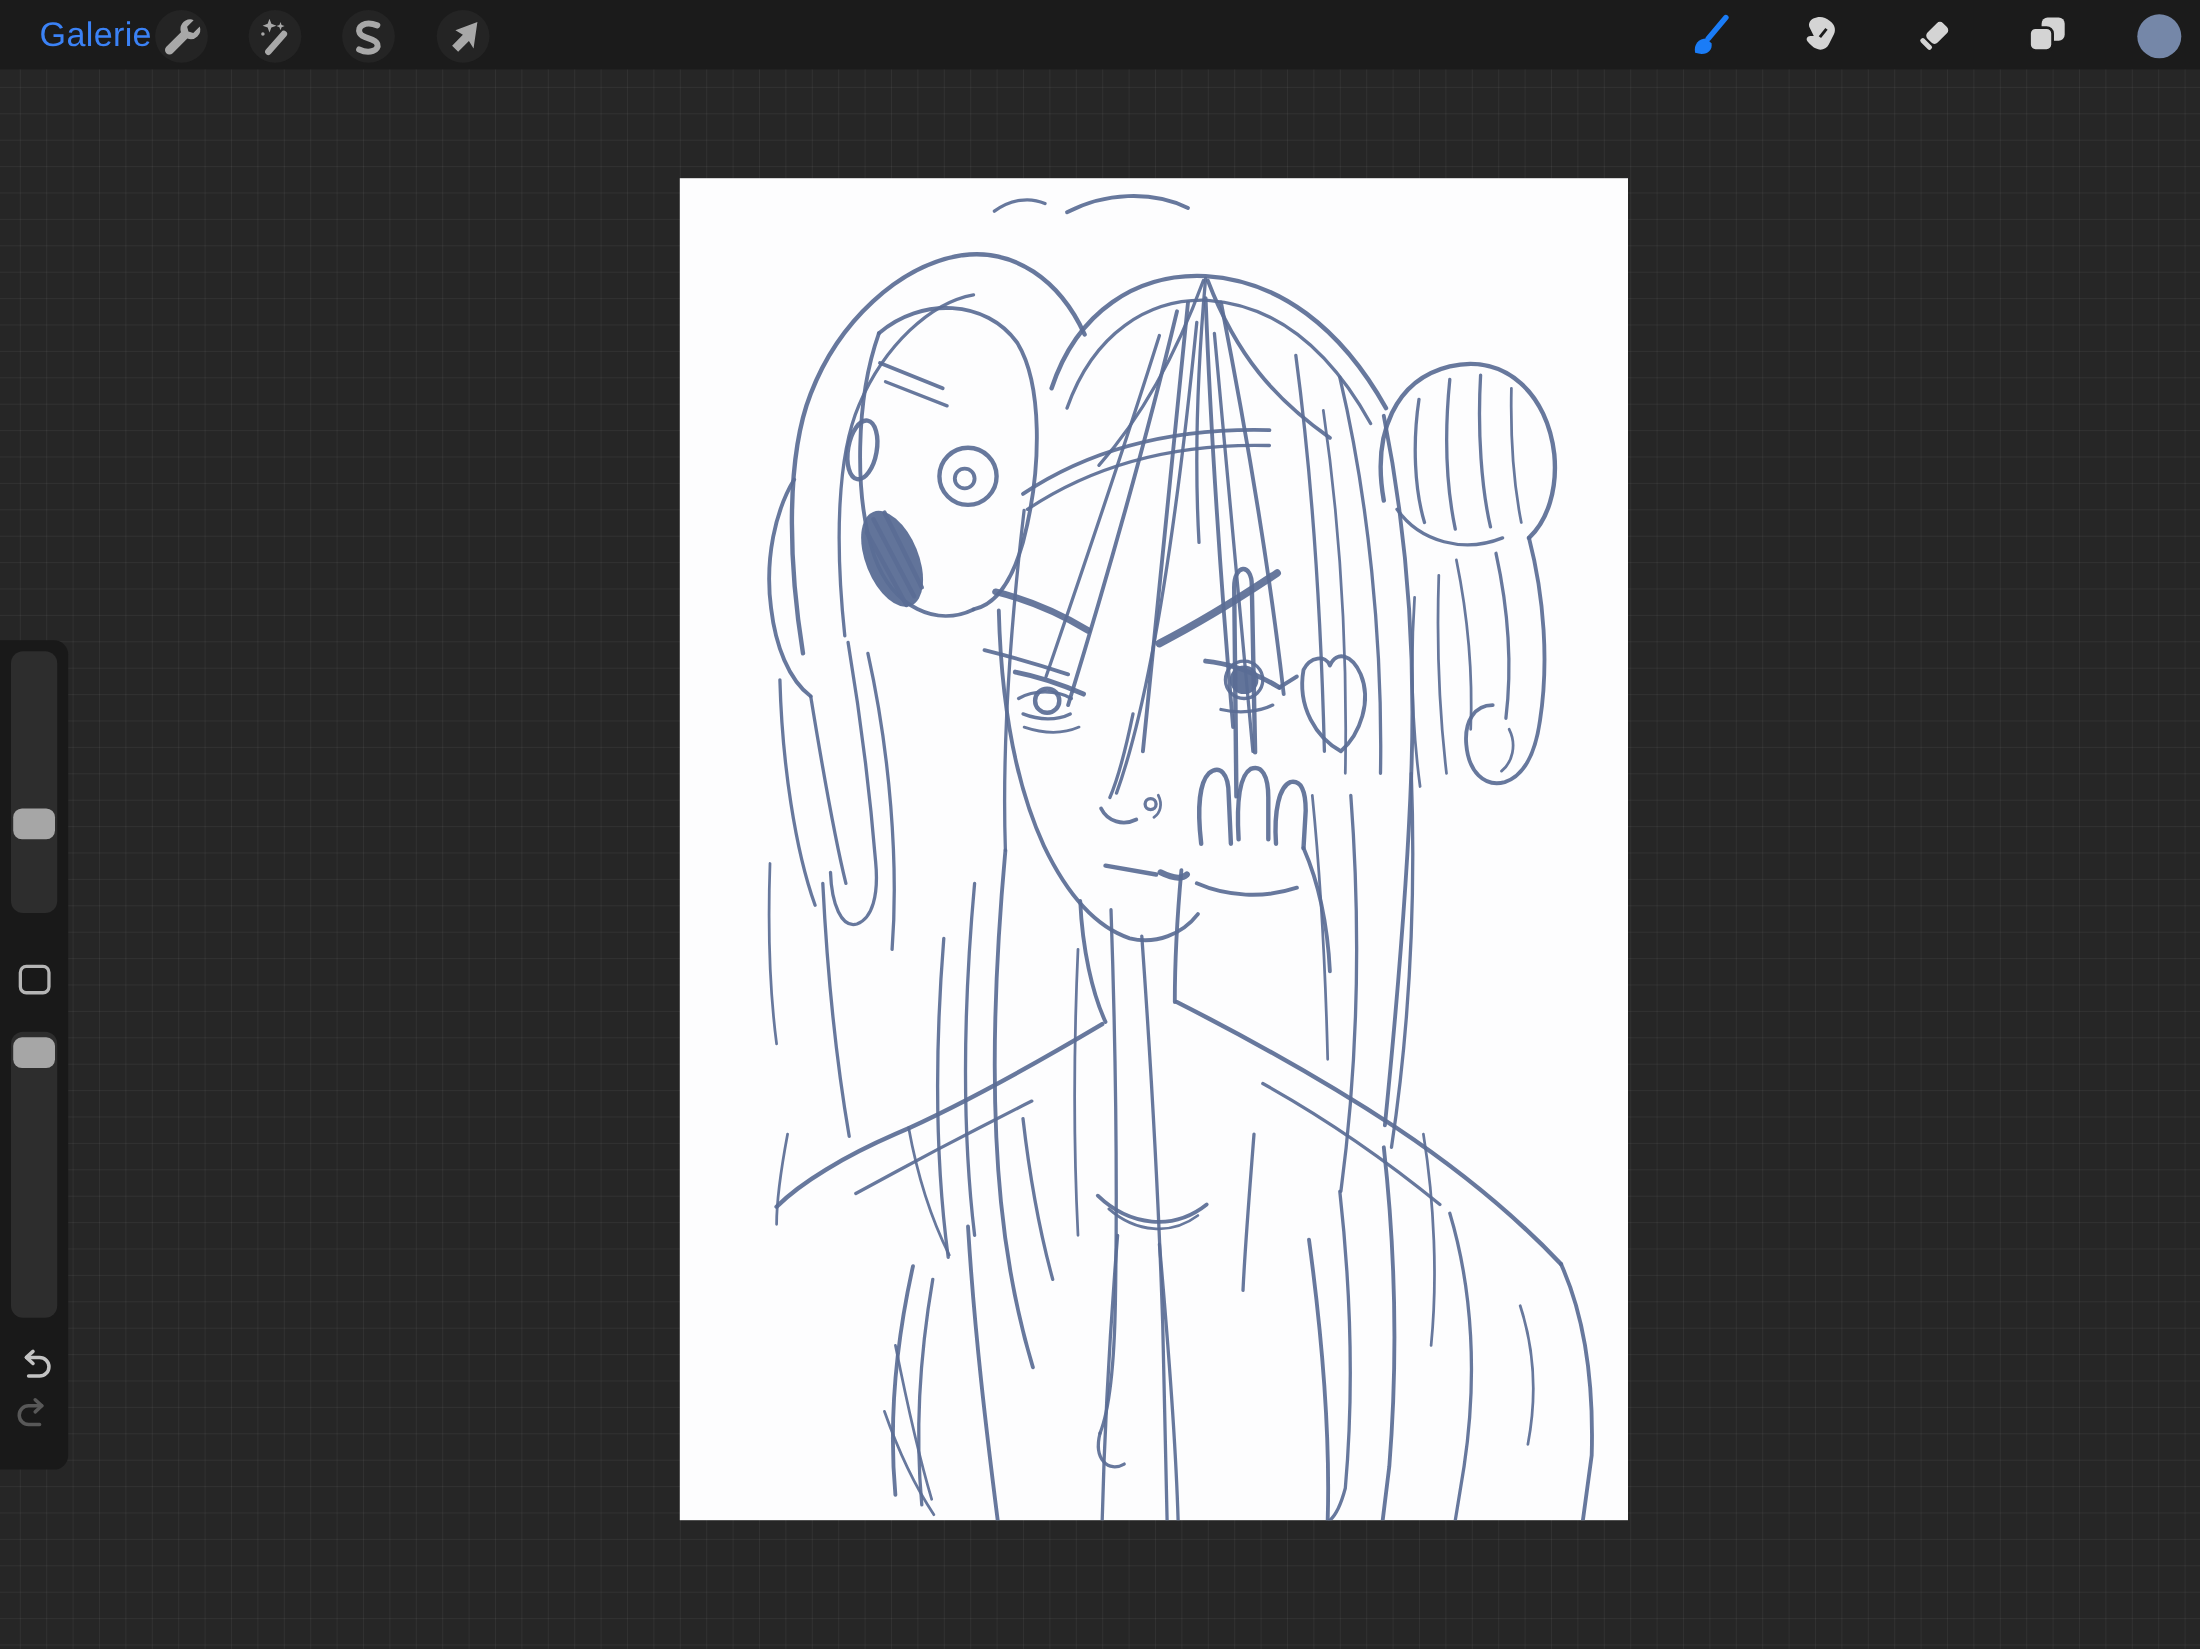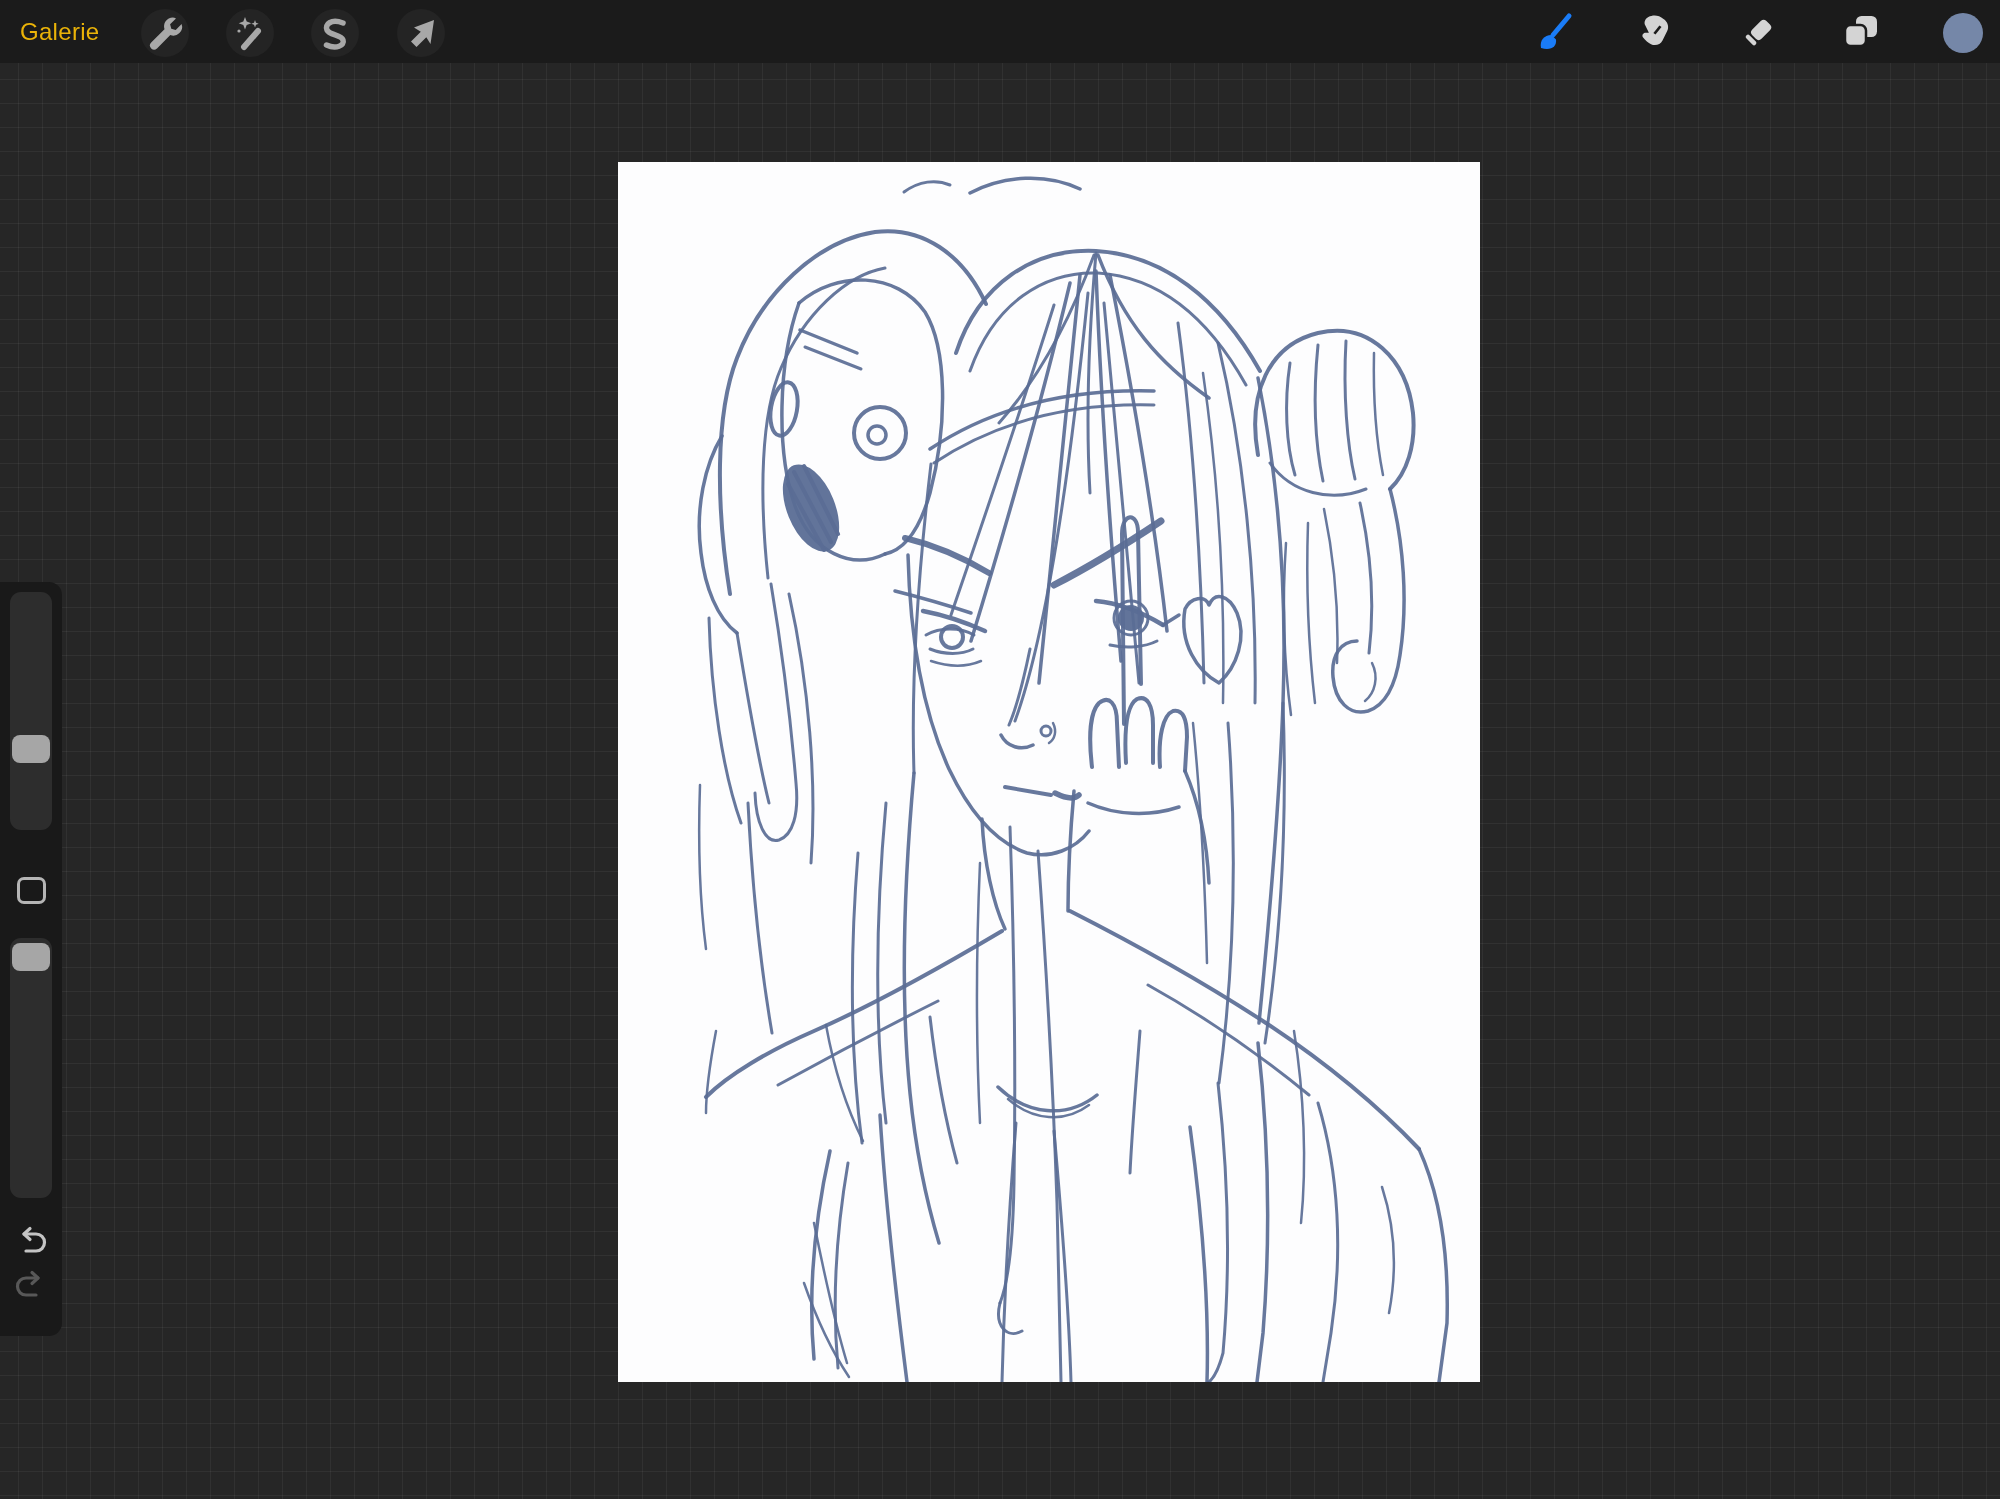--- a/index.html
+++ b/index.html
@@ -26,22 +26,22 @@
       linear-gradient(90deg, rgba(255,255,255,0.05) 1px, transparent 1px);
     background-size:24px 24px;
     background-position:18px 16px;
   }
   
   .topbar{
     position:absolute;left:0;top:0;width:2000px;height:63px;
     background:var(--bar-bg);z-index:10;
   }
   .gallery-label{
-    position:absolute;left:20px;top:0;height:63px;display:flex;align-items:center;
-    color:#eab308;font-size:24px;letter-spacing:.3px;cursor:default;
+    position:absolute;left:36px;top:0;height:63px;display:flex;align-items:center;
+    color:#3b82f6;font-size:31px;letter-spacing:.3px;cursor:default;
   }
   .circle-btn{
     position:absolute;top:9px;width:48px;height:48px;border-radius:50%;
     background:var(--circle-bg);display:flex;align-items:center;justify-content:center;
   }
   .flat-btn{
     position:absolute;top:9px;width:46px;height:46px;
     display:flex;align-items:center;justify-content:center;
   }
   .color-swatch{

